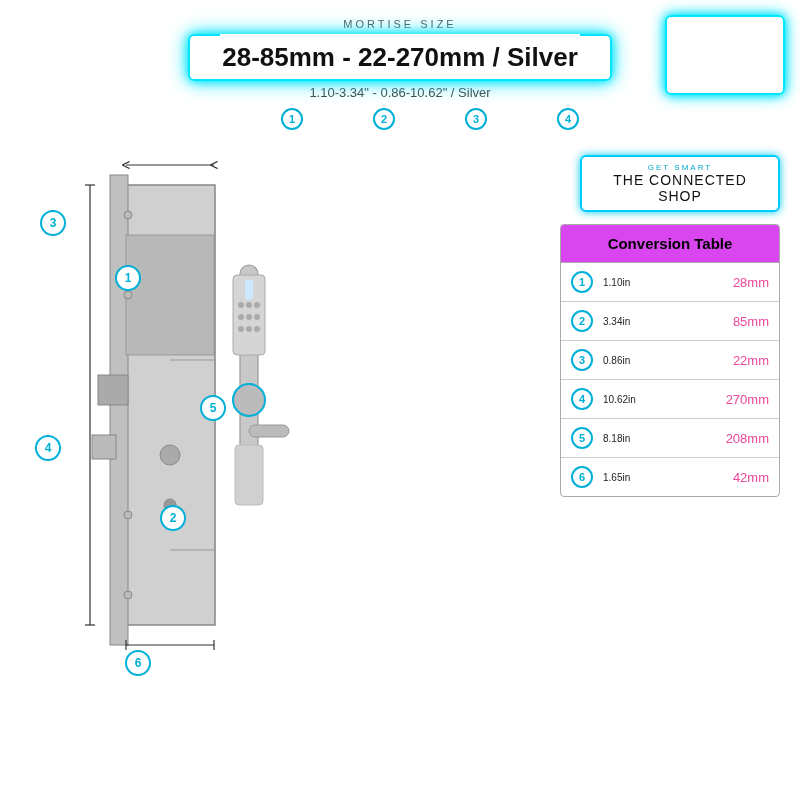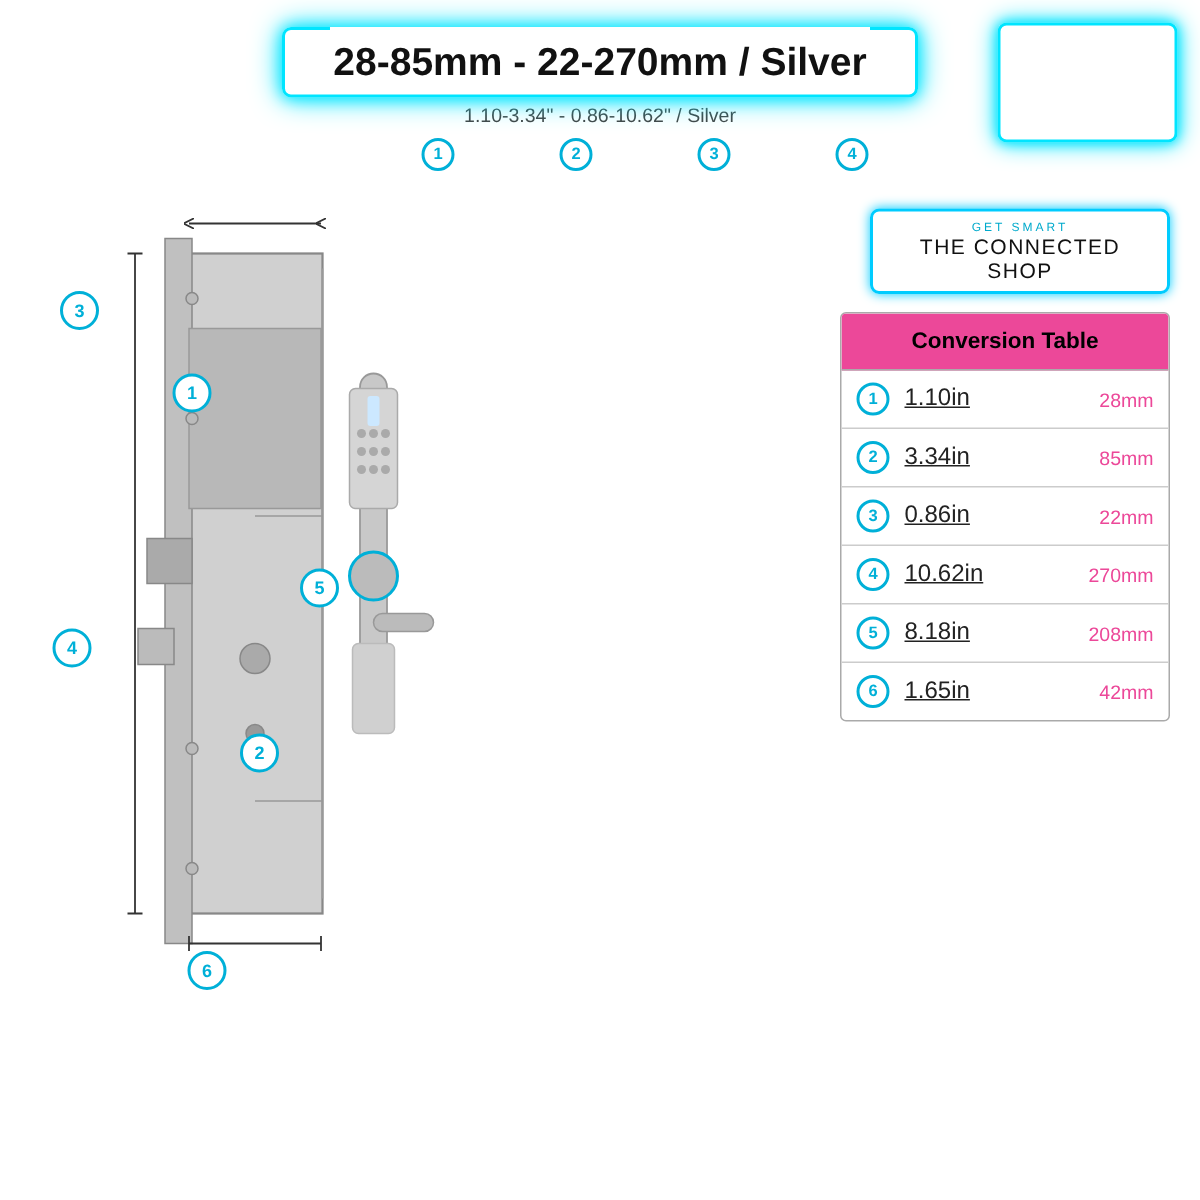--- a/index.html
+++ b/index.html
@@ -134,21 +134,21 @@
 
     
     .conversion-table {
       border: 1.5px solid #aaa;
       border-radius: 4px;
       overflow: hidden;
       width: 220px;
     }
 
     .table-header {
-      background: #ec4899;
+      background: #d946ef;
       text-align: center;
       font-weight: bold;
       font-size: 15px;
       padding: 10px;
       border-bottom: 1.5px solid #aaa;
     }
 
     .table-row {
       display: flex;
       align-items: center;
@@ -171,23 +171,22 @@
       justify-content: center;
       font-size: 11px;
       font-weight: bold;
       color: #00b0d8;
       background: #fff;
       flex-shrink: 0;
     }
 
     .table-in {
       flex: 1;
-      font-size: 16px;
+      font-size: 10px;
       color: #222;
-      text-decoration: underline;
     }
 
     .table-mm {
       font-size: 13px;
       color: #ec4899;
       width: 50px;
       text-align: right;
     }
 
     
@@ -217,20 +216,21 @@
       color: #00b0d8;
       background: #fff;
     }
   </style>
 </head>
 <body>
 
 <div class="neon-top-right"></div>
 
 <div class="header">
+  <div class="mortise-label">MORTISE SIZE</div>
   <div class="neon-box">
     <div class="main-size">28-85mm - 22-270mm / Silver</div>
   </div>
   <div class="sub-size">1.10-3.34" - 0.86-10.62" / Silver</div>
   
   <div class="ruler-row">
     <div class="num-circle">1</div>
     <div class="num-circle">2</div>
     <div class="num-circle">3</div>
     <div class="num-circle">4</div>

